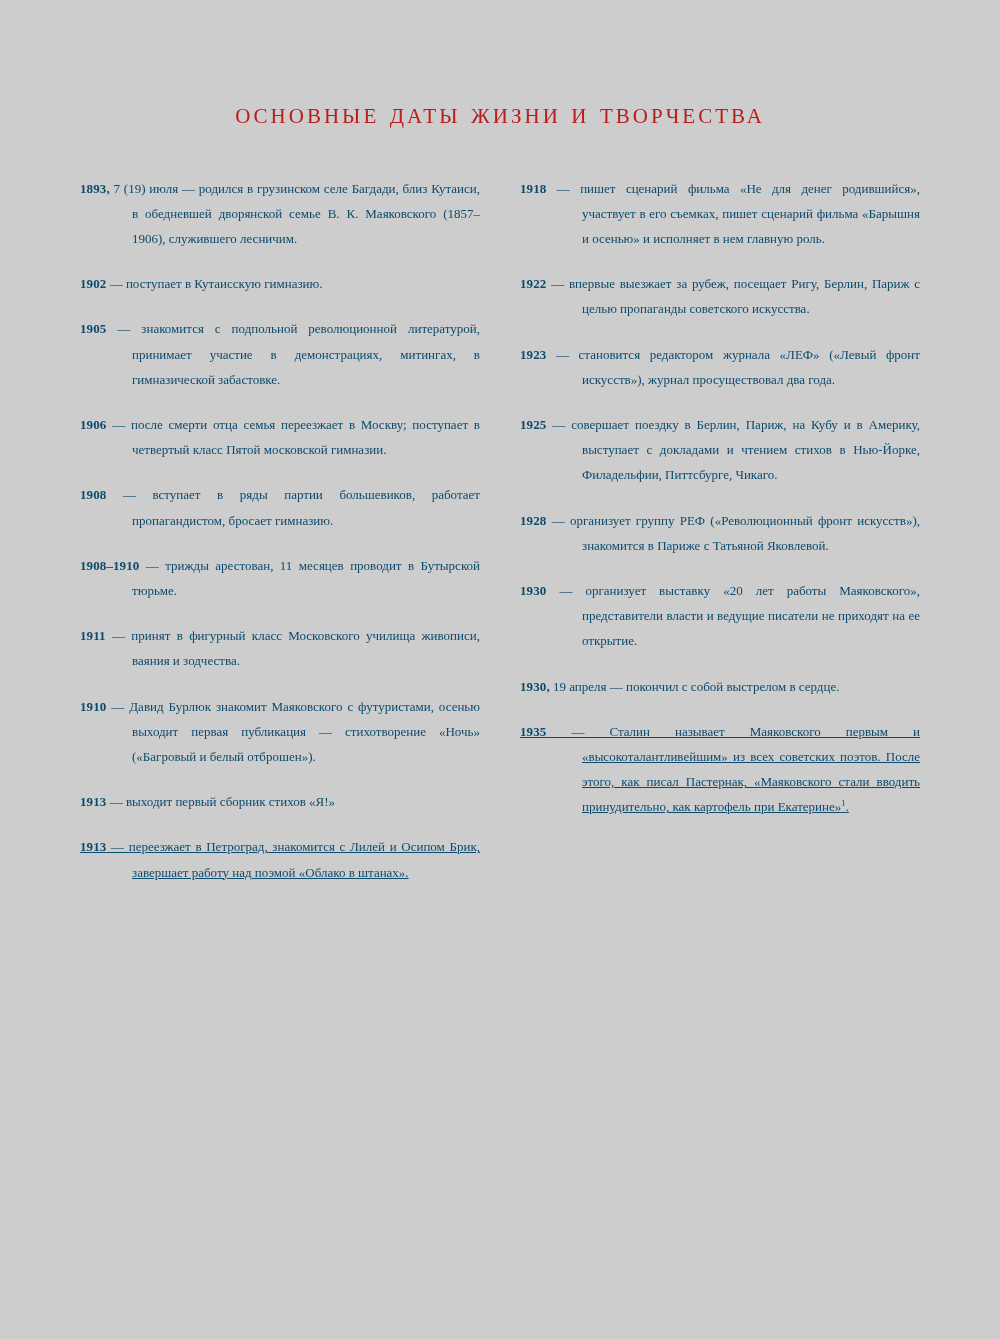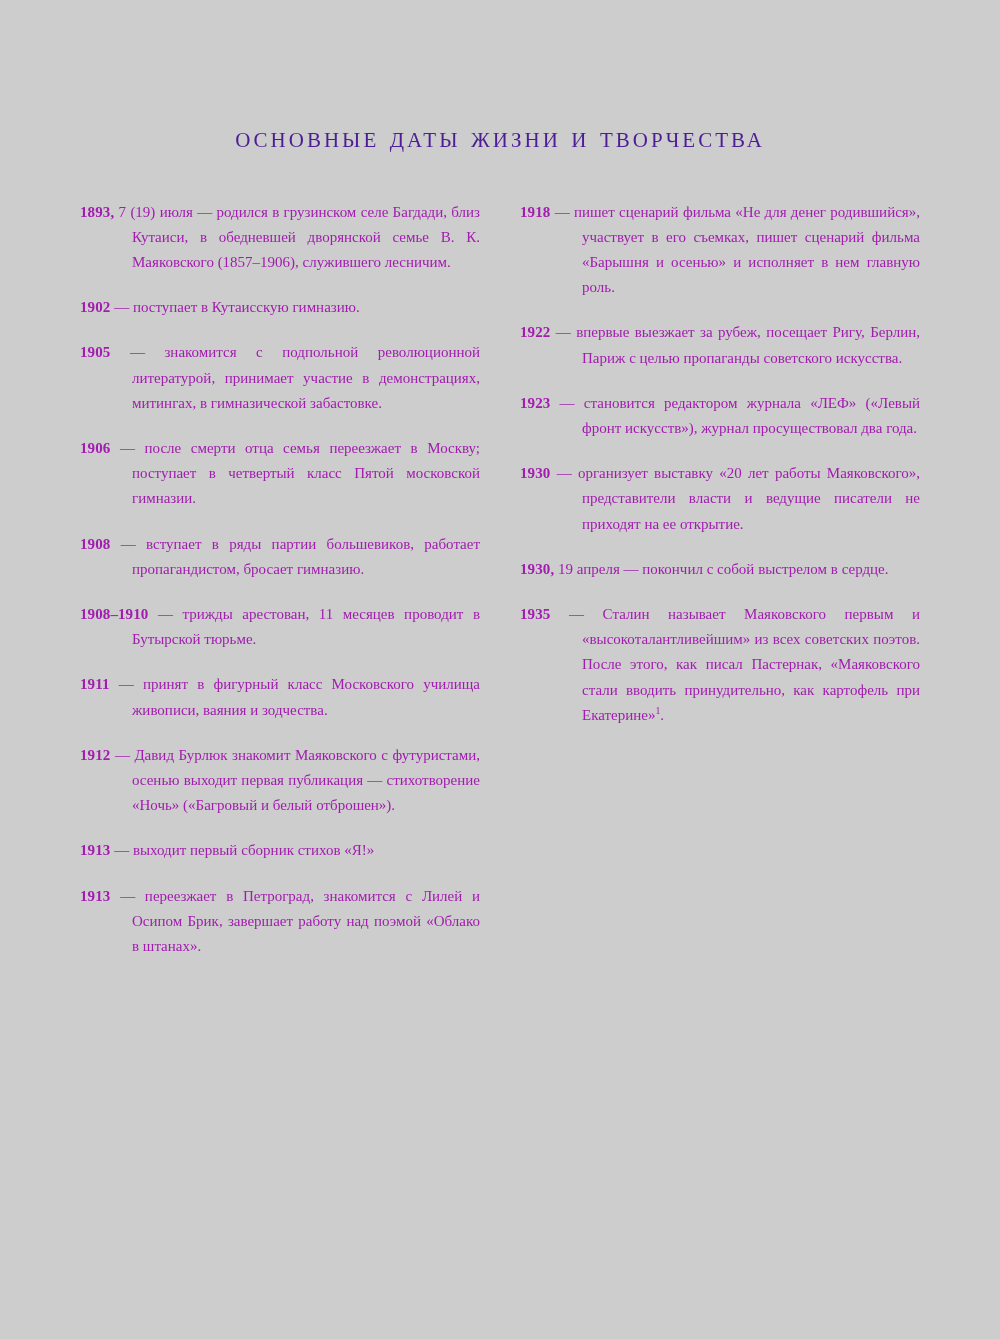--- a/index.html
+++ b/index.html
@@ -20,29 +20,29 @@
     position: relative;
     width: 1000px;
     height: 1339px;
     box-sizing: border-box;
     padding: 0 80px;
   }
 
   
   .page-title {
     margin: 0;
-    padding-top: 120px;
+    padding-top: 96px;
     text-align: center;
     font-weight: 400;
     font-size: 30px;
     line-height: 1.15;
     letter-spacing: 3.0px;
     font-variant: small-caps;
     text-transform: lowercase;
-    color: #4c1d95;
+    color: #b91c1c;
     white-space: nowrap;
   }
   
   .page-title::first-letter {
     font-size: 1.0em;
   }
 
   
   .columns {
     display: flex;
@@ -51,29 +51,30 @@
     margin-top: 45px;
   }
   .column {
     width: 400px;
     box-sizing: border-box;
   }
 
   .entry {
     position: relative;
     margin: 0 0 20px 0;
-    font-size: 15px;
+    font-size: 13px;
     line-height: 25.2px;
     text-align: justify;
     text-justify: inter-word;
     hyphens: manual;
-    color: #a21caf;
+    color: #0c4a6e;
   }
   .entry:last-child {
     margin-bottom: 0;
+    text-decoration: underline;
   }
 
   
   .col-left .entry {
     padding-left: 52px;
     text-indent: -52px;
   }
   .col-right .entry {
     padding-left: 62px;
     text-indent: -62px;
@@ -98,27 +99,29 @@
 
   <div class="columns">
     <div class="column col-left">
         <p class="entry"><span class="entry-year">1893,</span><span class="entry-text"> 7 (19) июля — родился в грузинском селе Багдади, близ Кутаиси, в обедневшей дворянской семье В. К. Маяковского (1857–1906), служившего лесничим.</span></p>
         <p class="entry"><span class="entry-year">1902</span><span class="entry-text"> — поступает в Кутаисскую гимназию.</span></p>
         <p class="entry"><span class="entry-year">1905</span><span class="entry-text"> — знакомится с подпольной революционной литературой, принимает участие в демонстрациях, митингах, в гимназической забастовке.</span></p>
         <p class="entry"><span class="entry-year">1906</span><span class="entry-text"> — после смерти отца семья переезжает в Москву; поступает в четвертый класс Пятой московской гимназии.</span></p>
         <p class="entry"><span class="entry-year">1908</span><span class="entry-text"> — вступает в ряды партии большевиков, работает пропагандистом, бросает гимназию.</span></p>
         <p class="entry"><span class="entry-year">1908–1910</span><span class="entry-text"> — трижды арестован, 11 месяцев проводит в Бутырской тюрьме.</span></p>
         <p class="entry"><span class="entry-year">1911</span><span class="entry-text"> — принят в фигурный класс Московского училища живописи, ваяния и зодчества.</span></p>
-        <p class="entry"><span class="entry-year">1912</span><span class="entry-text"> — Давид Бурлюк знакомит Маяковского с футуристами, осенью выходит первая публикация — стихотворение «Ночь» («Багровый и белый отброшен»).</span></p>
+        <p class="entry"><span class="entry-year">1910</span><span class="entry-text"> — Давид Бурлюк знакомит Маяковского с футуристами, осенью выходит первая публикация — стихотворение «Ночь» («Багровый и белый отброшен»).</span></p>
         <p class="entry"><span class="entry-year">1913</span><span class="entry-text"> — выходит первый сборник стихов «Я!»</span></p>
         <p class="entry"><span class="entry-year">1913</span><span class="entry-text"> — переезжает в Петроград, знакомится с Лилей и Осипом Брик, завершает работу над поэмой «Облако в штанах».</span></p>
       </div>
     <div class="column col-right">
         <p class="entry"><span class="entry-year">1918</span><span class="entry-text"> — пишет сценарий фильма «Не для денег родившийся», участвует в его съемках, пишет сценарий фильма «Барышня и осенью» и исполняет в нем главную роль.</span></p>
         <p class="entry"><span class="entry-year">1922</span><span class="entry-text"> — впервые выезжает за рубеж, посещает Ригу, Берлин, Париж с целью пропаганды советского искусства.</span></p>
         <p class="entry"><span class="entry-year">1923</span><span class="entry-text"> — становится редактором журнала «ЛЕФ» («Левый фронт искусств»), журнал просуществовал два года.</span></p>
+        <p class="entry"><span class="entry-year">1925</span><span class="entry-text"> — совершает поездку в Берлин, Париж, на Кубу и в Америку, выступает с докладами и чтением стихов в Нью-Йорке, Филадельфии, Питтсбурге, Чикаго.</span></p>
+        <p class="entry"><span class="entry-year">1928</span><span class="entry-text"> — организует группу РЕФ («Революционный фронт искусств»), знакомится в Париже с Татьяной Яковлевой.</span></p>
         <p class="entry"><span class="entry-year">1930</span><span class="entry-text"> — организует выставку «20 лет работы Маяковского», представители власти и ведущие писатели не приходят на ее открытие.</span></p>
         <p class="entry"><span class="entry-year">1930,</span><span class="entry-text"> 19 апреля — покончил с собой выстрелом в сердце.</span></p>
         <p class="entry"><span class="entry-year">1935</span><span class="entry-text"> — Сталин называет Маяковского первым и «высокоталантливейшим» из всех советских поэтов. После этого, как писал Пастернак, «Маяковского стали вводить принудительно, как картофель при Екатерине»</span><sup class="fn-ref">1</sup><span>.</span></p>
       </div>
   </div>
 
 </div>
 
 </body></html>

